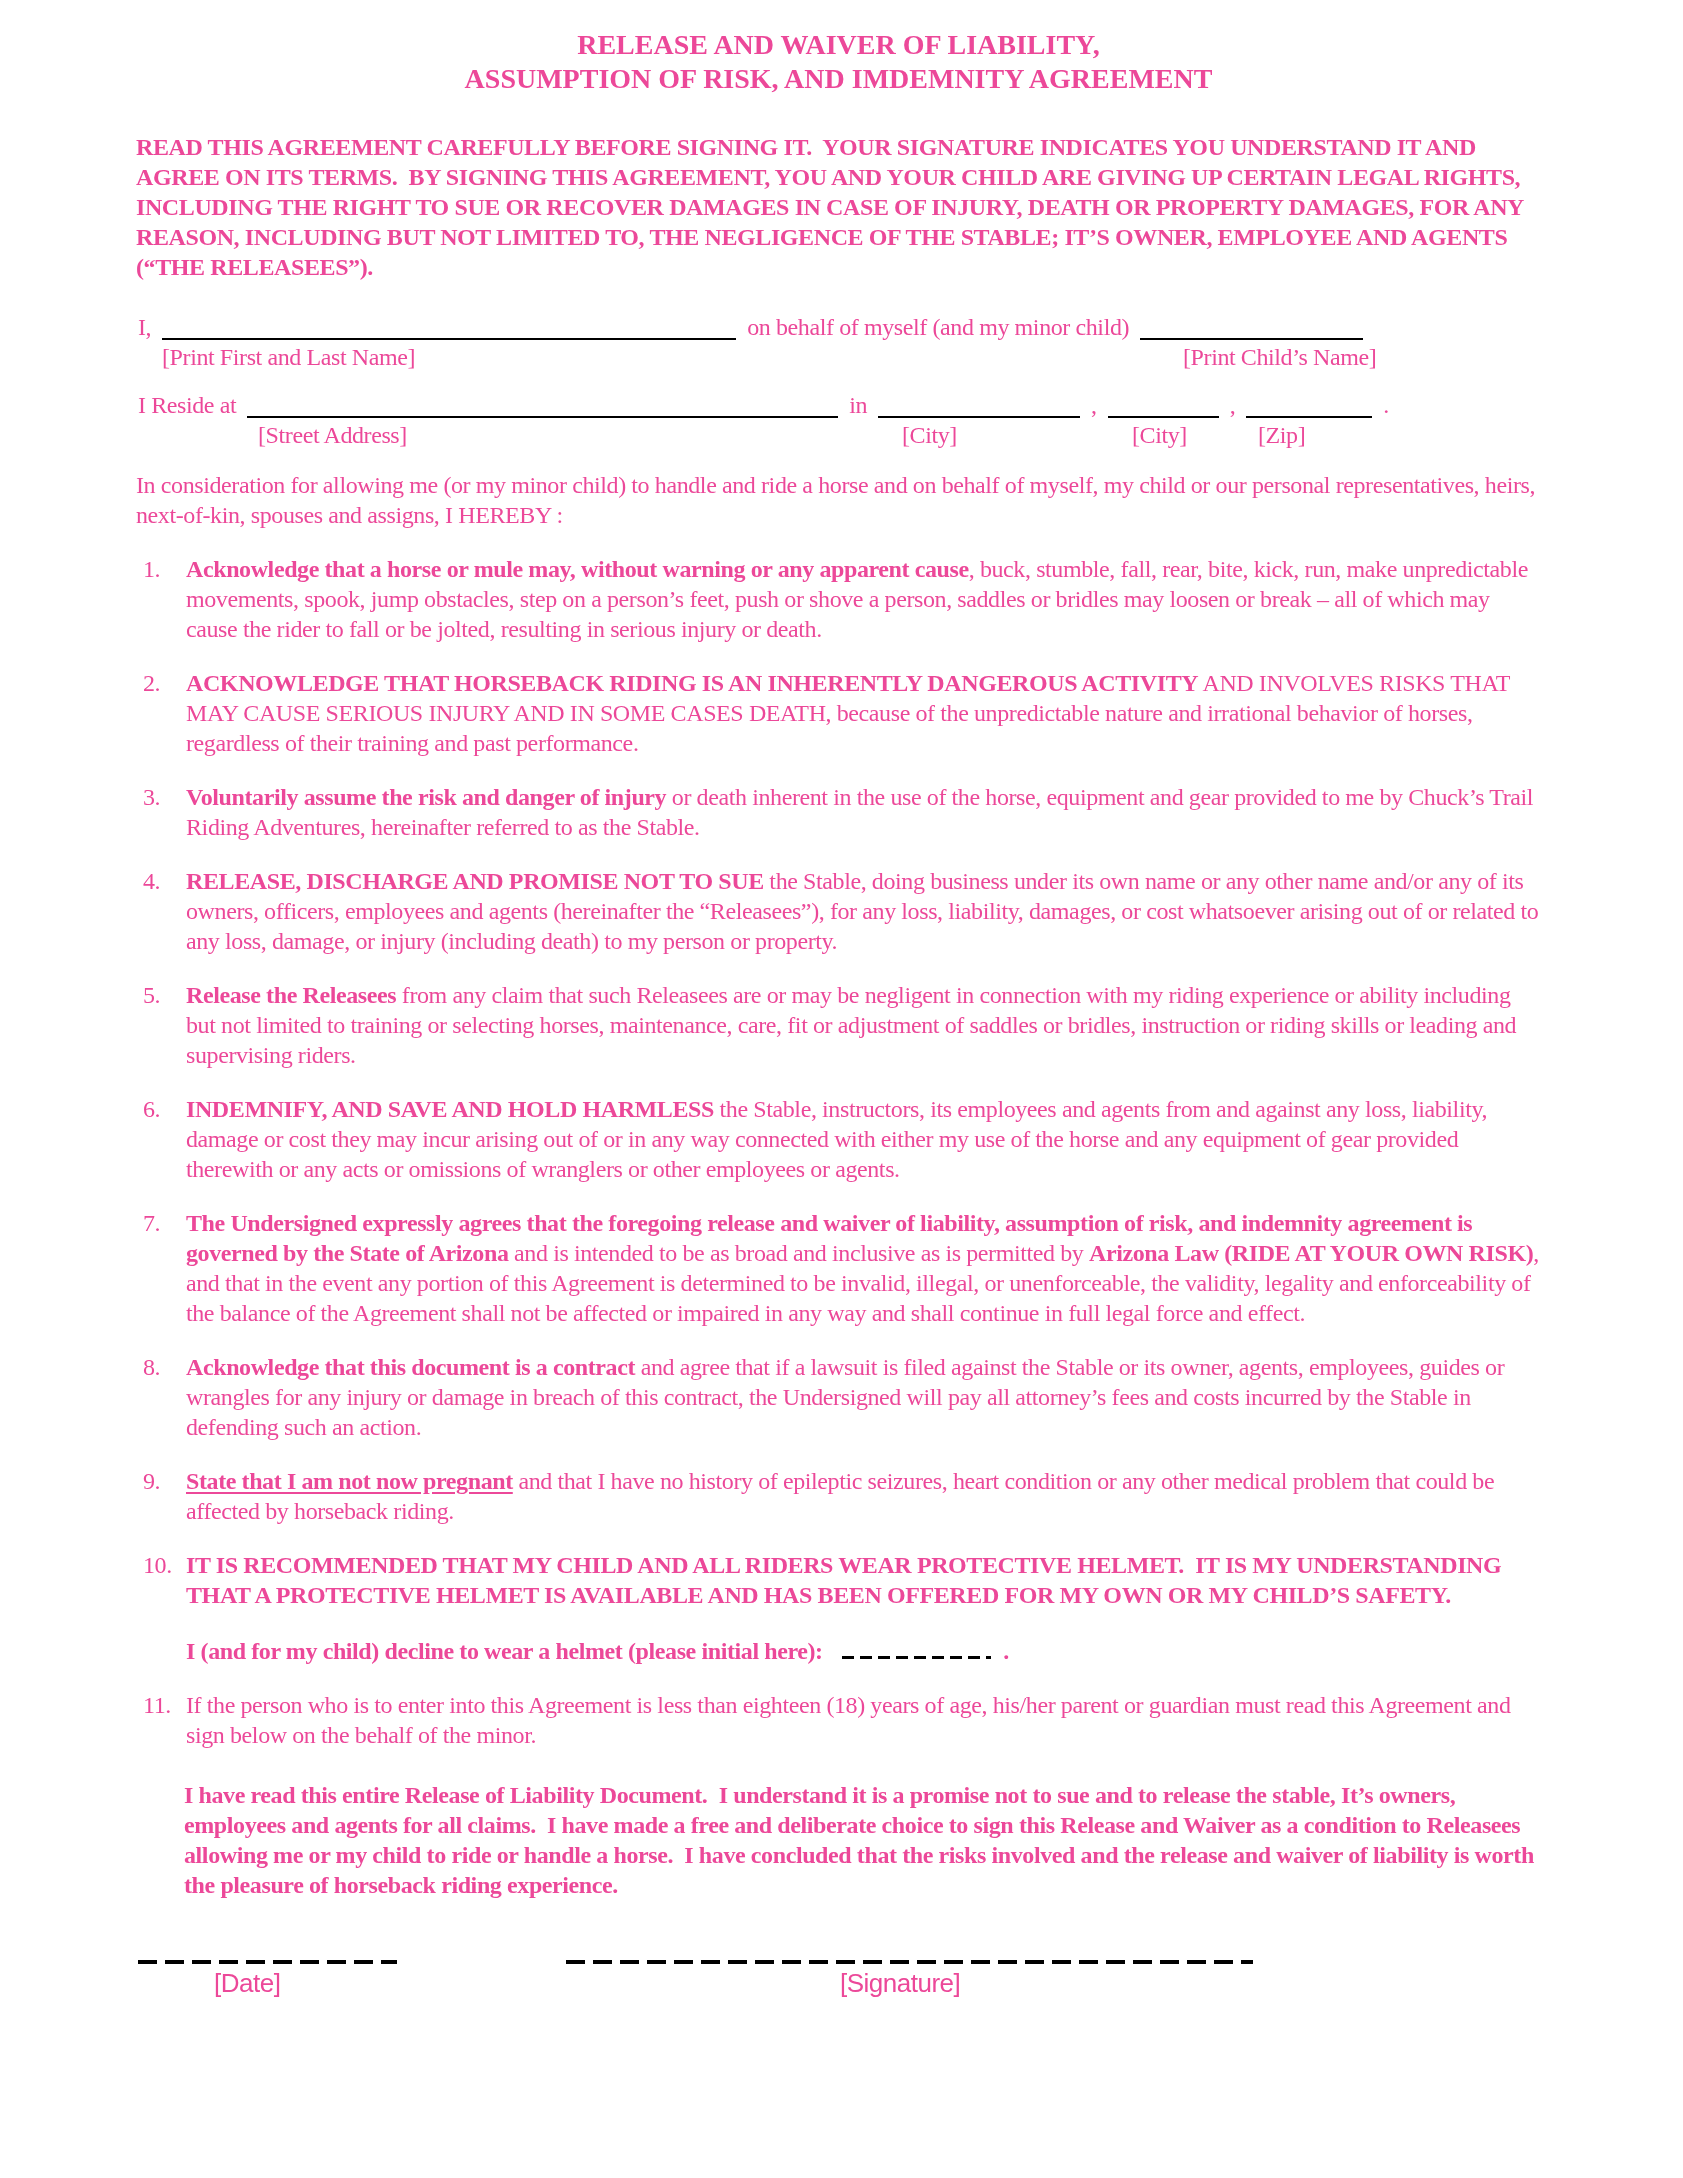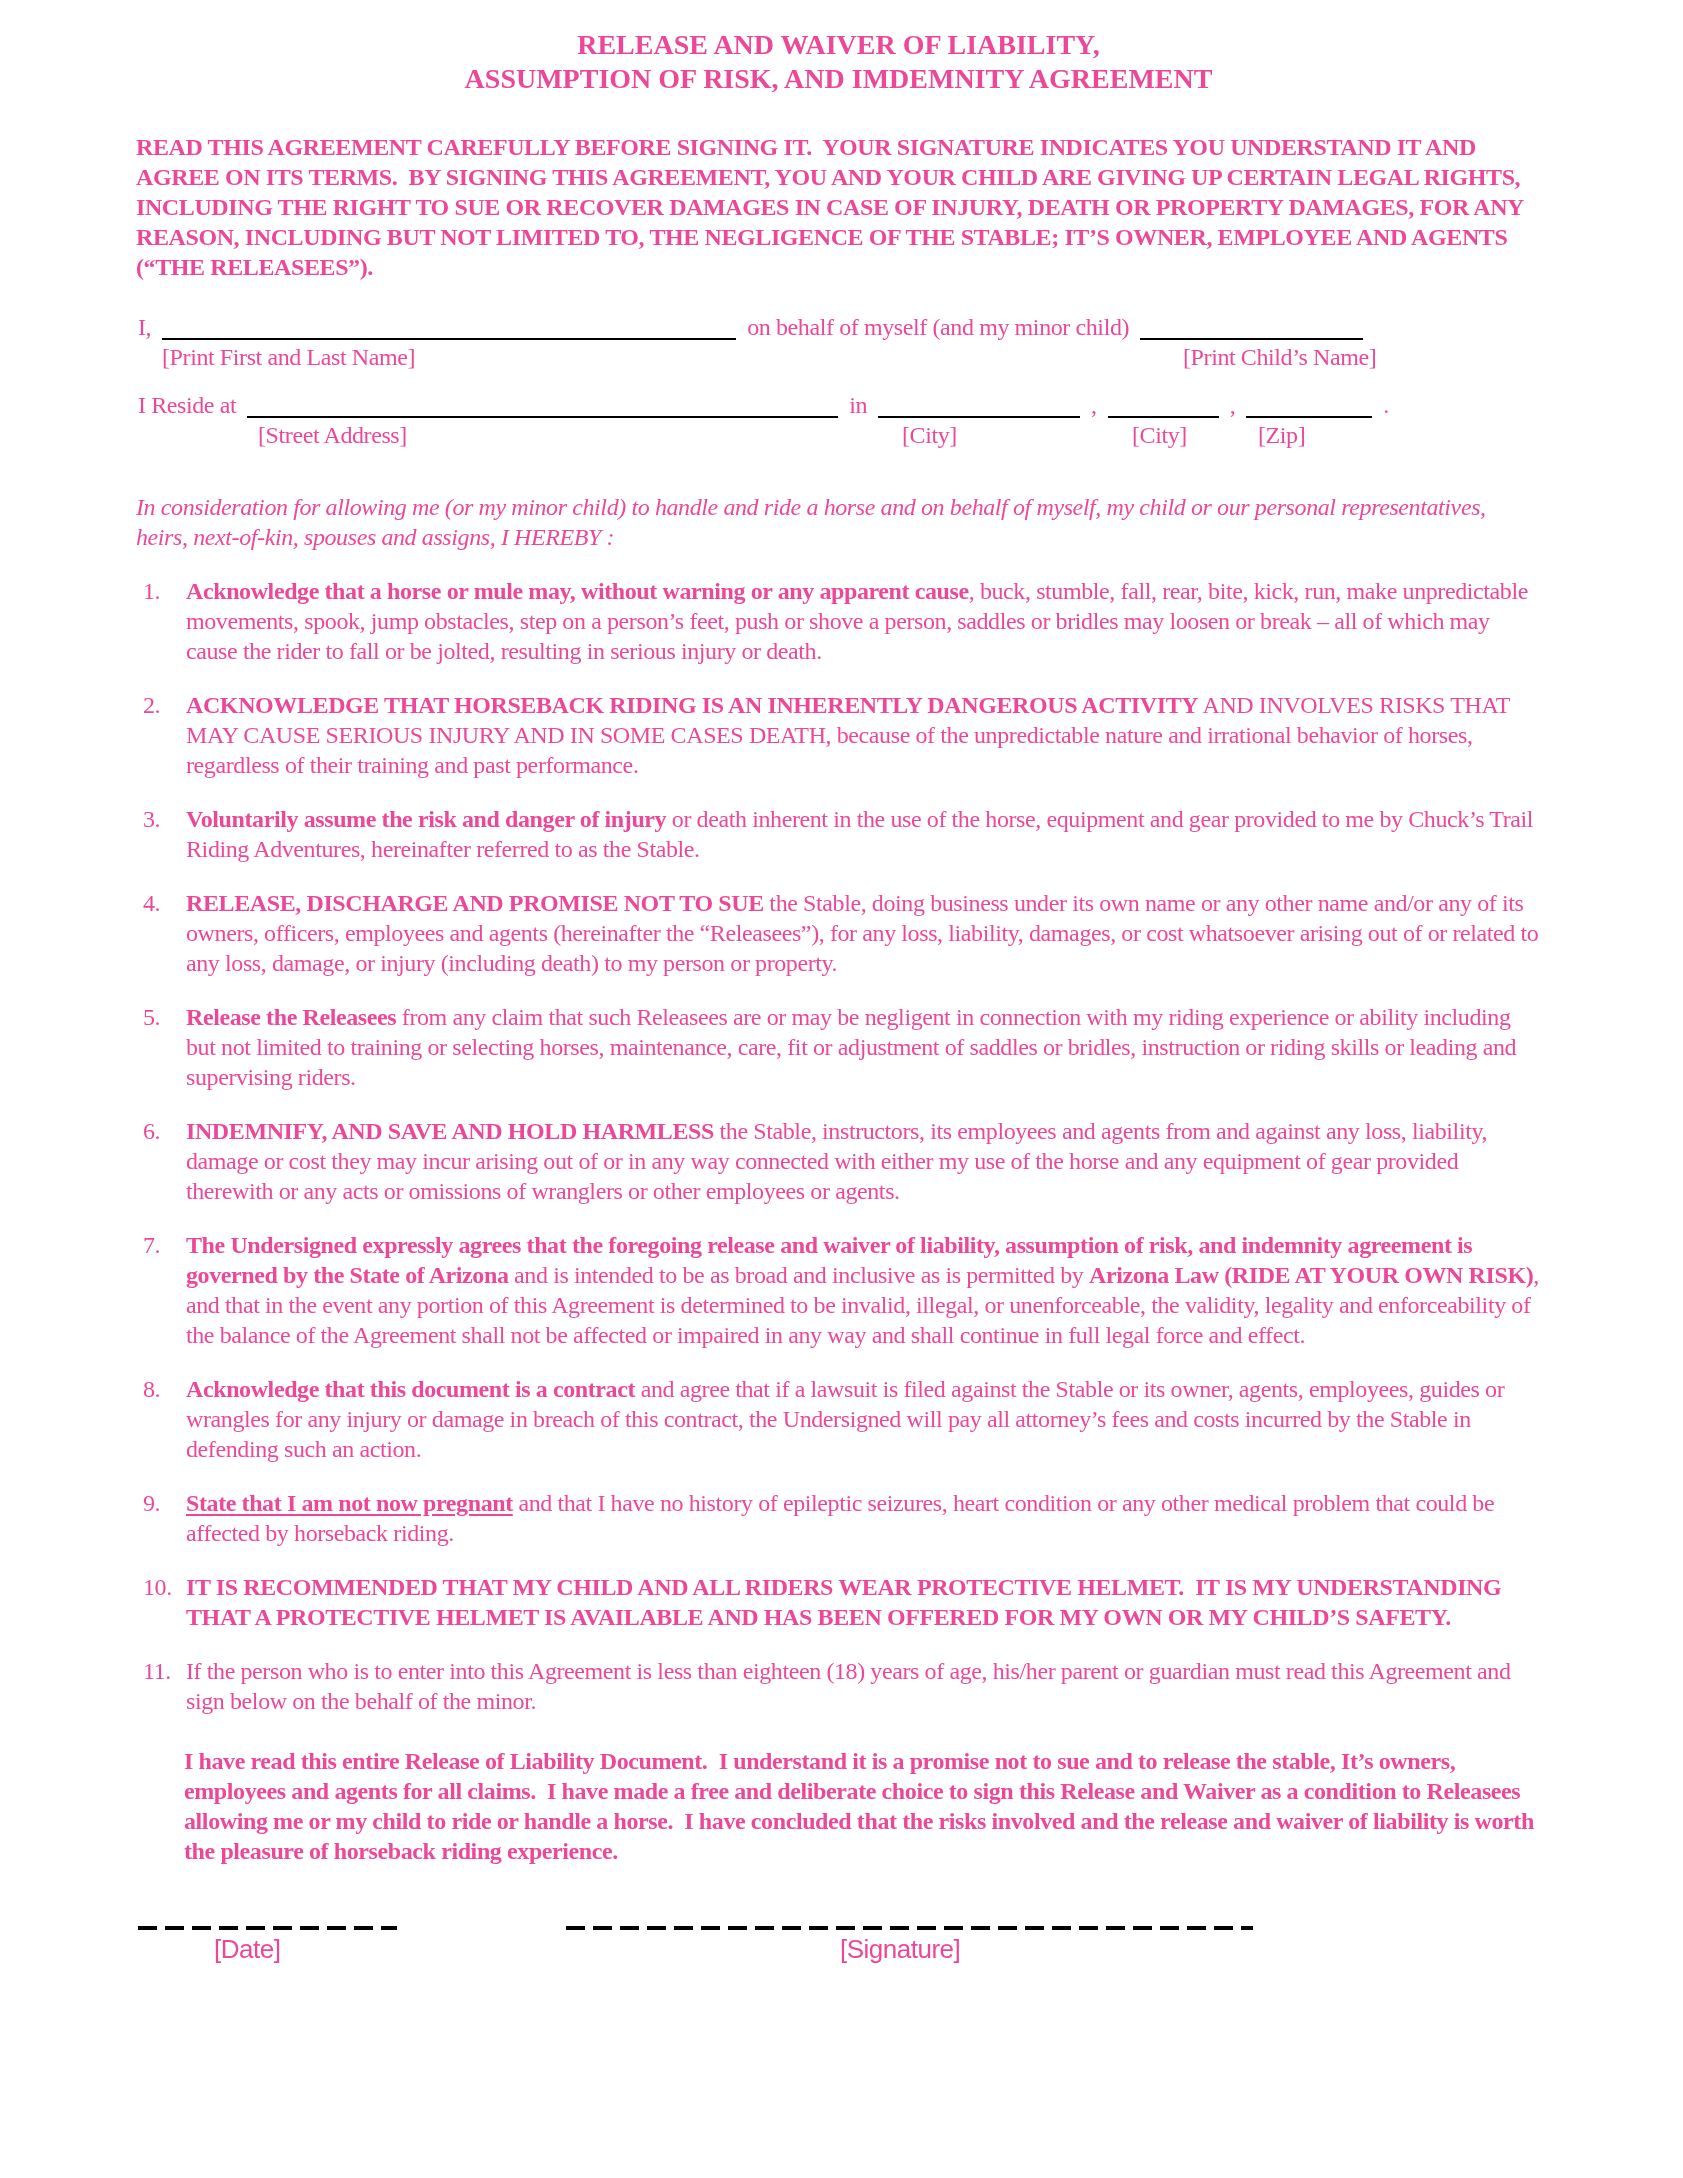--- a/index.html
+++ b/index.html
@@ -15,21 +15,21 @@
   .doc-title{text-align:center;font-weight:bold;font-size:28px;line-height:34px;letter-spacing:0;}
   .warning{margin-top:36px;font-weight:bold;}
   .form-row{margin-top:30px;white-space:nowrap;}
   .form-row .w{padding:0 2px;}
   .blank{
     display:inline-block;border-bottom:2px solid #000;height:1em;
     vertical-align:-5px;margin:0 9px;
   }
   .label-row{position:relative;height:30px;}
   .label-row span{position:absolute;top:0;}
-  .intro{margin-top:42px;font-style:italic;}
+  .intro{margin-top:20px;}
   .list{margin-top:24px;}
   .item{position:relative;padding-left:50px;margin-top:24px;white-space:pre-wrap;}
   .item:first-child{margin-top:0;}
   .item .num{position:absolute;left:7px;top:0;}
   .helmet-line{margin-left:50px;margin-top:26px;font-weight:bold;white-space:nowrap;}
   .dashed-blank{
     display:inline-block;width:149px;height:3px;margin:0 12px 0 14px;
     background:repeating-linear-gradient(90deg,#000 0 12px,transparent 12px 18px);
     vertical-align:baseline;
   }
@@ -91,20 +91,21 @@
     <div class="item"><span class="num">6.</span><span class="b">INDEMNIFY, AND SAVE AND HOLD HARMLESS</span><span> the Stable, instructors, its employees and agents from and against any loss, liability, damage or cost they may incur arising out of or in any way connected with either my use of the horse and any equipment of gear provided therewith or any acts or omissions of wranglers or other employees or agents.</span></div>
 
     <div class="item"><span class="num">7.</span><span class="b">The Undersigned expressly agrees that the foregoing release and waiver of liability, assumption of risk, and indemnity agreement is governed by the State of Arizona</span><span> and is intended to be as broad and inclusive as is permitted by </span><span class="b">Arizona Law (RIDE AT YOUR OWN RISK)</span><span>, and that in the event any portion of this Agreement is determined to be invalid, illegal, or unenforceable, the validity, legality and enforceability of the balance of the Agreement shall not be affected or impaired in any way and shall continue in full legal force and effect.</span></div>
 
     <div class="item"><span class="num">8.</span><span class="b">Acknowledge that this document is a contract</span><span> and agree that if a lawsuit is filed against the Stable or its owner, agents, employees, guides or wrangles for any injury or damage in breach of this contract, the Undersigned will pay all attorney’s fees and costs incurred by the Stable in defending such an action.</span></div>
 
     <div class="item"><span class="num">9.</span><span class="b u">State that I am not now pregnant</span><span> and that I have no history of epileptic seizures, heart condition or any other medical problem that could be affected by horseback riding.</span></div>
 
     <div class="item"><span class="num">10.</span><span class="b">IT IS RECOMMENDED THAT MY CHILD AND ALL RIDERS WEAR PROTECTIVE HELMET.  IT IS MY UNDERSTANDING THAT A PROTECTIVE HELMET IS AVAILABLE AND HAS BEEN OFFERED FOR MY OWN OR MY CHILD’S SAFETY.</span></div>
 
+    <div class="helmet-line"><span>I (and for my child) decline to wear a helmet (please initial here): </span><span class="dashed-blank"></span><span>.</span></div>
 
     <div class="item"><span class="num">11.</span><span>If the person who is to enter into this Agreement is less than eighteen (18) years of age, his/her parent or guardian must read this Agreement and sign below on the behalf of the minor.</span></div>
 
   </div>
 
   <p class="closing">I have read this entire Release of Liability Document.  I understand it is a promise not to sue and to release the stable, It’s owners, employees and agents for all claims.  I have made a free and deliberate choice to sign this Release and Waiver as a condition to Releasees allowing me or my child to ride or handle a horse.  I have concluded that the risks involved and the release and waiver of liability is worth the pleasure of horseback riding experience.</p>
 
   <div class="sig-block">
     <div class="dash-line date-line"></div>
     <div class="dash-line signature-line"></div>

